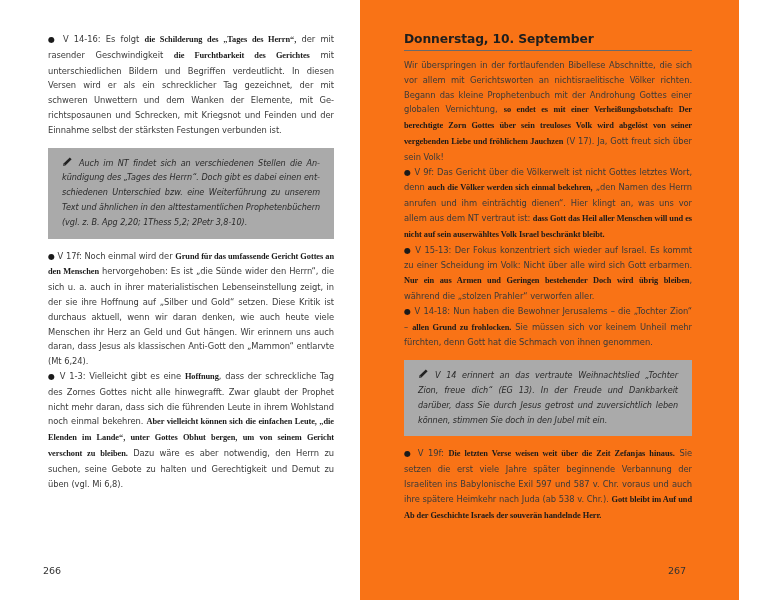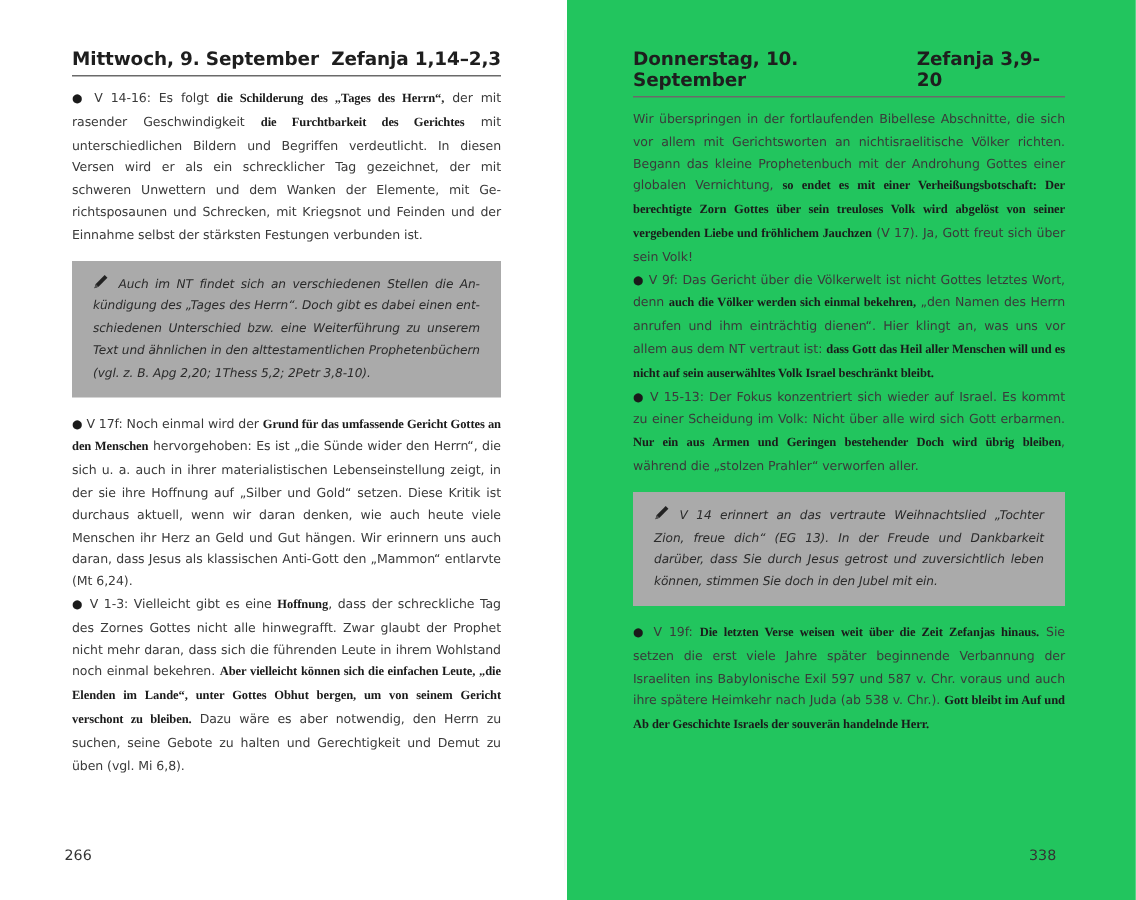--- a/index.html
+++ b/index.html
@@ -2,21 +2,21 @@
 <html><head>
   <meta charset="utf-8">
   <style>
     html, body { margin: 0; padding: 0; }
     body {
       width: 757px; height: 600px; background: #ffffff; position: relative; overflow: hidden;
       font-family: "DejaVu Sans", sans-serif; color: #3a3a3a;
     }
     .page { position: absolute; top: 0; height: 600px; }
     .page.left { left: 0; width: 378px; background: #ffffff; }
-    .page.right { left: 378px; width: 379px; background: #22c55e; }
+    .page.right { left: 360px; width: 379px; background: #f97316; }
     .spine { position: absolute; left: 376px; top: 20px; width: 3px; height: 560px;
       background: linear-gradient(90deg, #f4f4f4, #fafafa, #f4f4f4); }
     .content { position: absolute; top: 32px; }
     .left .content { left: 48px; width: 286px; }
     .right .content { left: 44px; width: 288px; }
     .header { display: flex; justify-content: space-between; align-items: baseline;
       font-weight: bold; font-size: 12.3px; color: #1e1e1e;
       padding-bottom: 4px; border-bottom: 1.5px solid #6a6a6a; margin-bottom: 7px; letter-spacing: -0.1px; }
     p { margin: 0; font-size: 8.35px; line-height: 14.8px; text-align: justify; hyphens: manual; letter-spacing: -0.05px; }
     b { color: #1a1a1a; font-family: Liberation Serif, serif; }
@@ -29,50 +29,46 @@
     .pencil { display: inline-block; width: 11px; height: 11px; vertical-align: -1px; margin-right: 6px; }
     .pageno { position: absolute; top: 565px; font-size: 9.5px; color: #333; }
     .left .pageno { left: 43px; }
     .right .pageno { left: 308px; }
   </style>
 </head>
 <body>
 
 <div class="page left">
   <div class="content">
-    <div class="header">
-      <span>Mittwoch, 9. September</span>
-      <span>Zefanja 1,14–2,3</span>
-    </div>
     <p><span class="bullet">●</span><span> V 14-16: Es folgt </span><b>die Schilderung des „Tages des Herrn“,</b><span> der mit rasender Geschwindigkeit </span><b>die Furchtbarkeit des Gerichtes</b><span> mit unterschiedlichen Bildern und Begriffen verdeutlicht. In die­sen Versen wird er als ein schrecklicher Tag gezeichnet, der mit schweren Unwettern und dem Wanken der Elemente, mit Ge­richtsposaunen und Schrecken, mit Kriegsnot und Feinden und der Einnahme selbst der stärksten Festungen verbunden ist.</span></p>
     <div class="note">
       <p><svg class="pencil" viewBox="0 0 12 12">
             <path d="M1 11 L2 8 L8.5 1.5 L10.5 3.5 L4 10 Z" fill="#222"></path>
             <path d="M1 11 L2 8 L4 10 Z" fill="#555"></path>
           </svg><span>Auch im NT findet sich an verschiedenen Stellen die An­kündigung des „Tages des Herrn“. Doch gibt es dabei einen ent­schiedenen Unterschied bzw. eine Weiterführung zu unserem Text und ähnlichen in den alttestamentlichen Prophetenbüchern (vgl. z. B. Apg 2,20; 1Thess 5,2; 2Petr 3,8-10).</span></p>
     </div>
     <p><span class="bullet">●</span><span> V 17f: Noch einmal wird der </span><b>Grund für das umfassende Gericht Gottes an den Menschen</b><span> hervorgehoben: Es ist „die Sünde wider den Herrn“, die sich u. a. auch in ihrer materialistischen Lebens­einstellung zeigt, in der sie ihre Hoffnung auf „Silber und Gold“ setzen. Diese Kritik ist durchaus aktuell, wenn wir daran denken, wie auch heute viele Menschen ihr Herz an Geld und Gut hängen. Wir erinnern uns auch daran, dass Jesus als klassischen Anti-Gott den „Mammon“ entlarvte (Mt 6,24).</span></p>
     <p><span class="bullet">●</span><span> V 1-3: Vielleicht gibt es eine </span><b>Hoffnung</b><span>, dass der schreckliche Tag des Zornes Gottes nicht alle hinwegrafft. Zwar glaubt der Prophet nicht mehr daran, dass sich die führenden Leute in ihrem Wohlstand noch einmal bekehren. </span><b>Aber vielleicht können sich die einfachen Leute, „die Elenden im Lande“, unter Gottes Obhut bergen, um von seinem Gericht verschont zu bleiben.</b><span> Dazu wäre es aber notwendig, den Herrn zu suchen, seine Gebote zu halten und Gerechtigkeit und Demut zu üben (vgl. Mi 6,8).</span></p>
   </div>
   <div class="pageno">266</div>
 </div>
 
 <div class="spine"></div>
 
 <div class="page right">
   <div class="content">
     <div class="header">
       <span>Donnerstag, 10. September</span>
-      <span>Zefanja 3,9-20</span>
     </div>
     <p><span>Wir überspringen in der fortlaufenden Bibellese Abschnitte, die sich vor allem mit Gerichtsworten an nichtisraelitische Völker richten. Begann das kleine Prophetenbuch mit der Androhung Gottes einer globalen Vernichtung, </span><b>so endet es mit einer Verhei­ßungsbotschaft: Der berechtigte Zorn Gottes über sein treulo­ses Volk wird abgelöst von seiner vergebenden Liebe und fröhli­chem Jauchzen</b><span> (V 17). Ja, Gott freut sich über sein Volk!</span></p>
     <p><span class="bullet">●</span><span> V 9f: Das Gericht über die Völkerwelt ist nicht Gottes letztes Wort, denn </span><b>auch die Völker werden sich einmal bekehren,</b><span> „den Namen des Herrn anrufen und ihm einträchtig dienen“. Hier klingt an, was uns vor allem aus dem NT vertraut ist: </span><b>dass Gott das Heil aller Menschen will und es nicht auf sein auserwähltes Volk Is­rael beschränkt bleibt.</b></p>
     <p><span class="bullet">●</span><span> V 15-13: Der Fokus konzentriert sich wieder auf Israel. Es kommt zu einer Scheidung im Volk: Nicht über alle wird sich Gott erbar­men. </span><b>Nur ein aus Armen und Geringen bestehender Doch wird übrig bleiben</b><span>, während die „stolzen Prahler“ verworfen aller.</span></p>
+    <p><span class="bullet">●</span><span> V 14-18: Nun haben die Bewohner Jerusalems – die „Tochter Zion“ – </span><b>allen Grund zu frohlocken.</b><span> Sie müssen sich vor keinem Unheil mehr fürchten, denn Gott hat die Schmach von ihnen ge­nommen.</span></p>
     <div class="note">
       <p><svg class="pencil" viewBox="0 0 12 12">
             <path d="M1 11 L2 8 L8.5 1.5 L10.5 3.5 L4 10 Z" fill="#222"></path>
             <path d="M1 11 L2 8 L4 10 Z" fill="#555"></path>
           </svg><span>V 14 erinnert an das vertraute Weihnachtslied „Tochter Zion, freue dich“ (EG 13). In der Freude und Dankbarkeit darüber, dass Sie durch Jesus getrost und zuversichtlich leben können, stim­men Sie doch in den Jubel mit ein.</span></p>
     </div>
     <p><span class="bullet">●</span><span> V 19f: </span><b>Die letzten Verse weisen weit über die Zeit Zefanjas hi­naus.</b><span> Sie setzen die erst viele Jahre später beginnende Verban­nung der Israeliten ins Babylonische Exil 597 und 587 v. Chr. vo­raus und auch ihre spätere Heimkehr nach Juda (ab 538 v. Chr.). </span><b>Gott bleibt im Auf und Ab der Geschichte Israels der souverän handelnde Herr.</b></p>
   </div>
-  <div class="pageno">338</div>
+  <div class="pageno">267</div>
 </div>
 
 </body></html>

